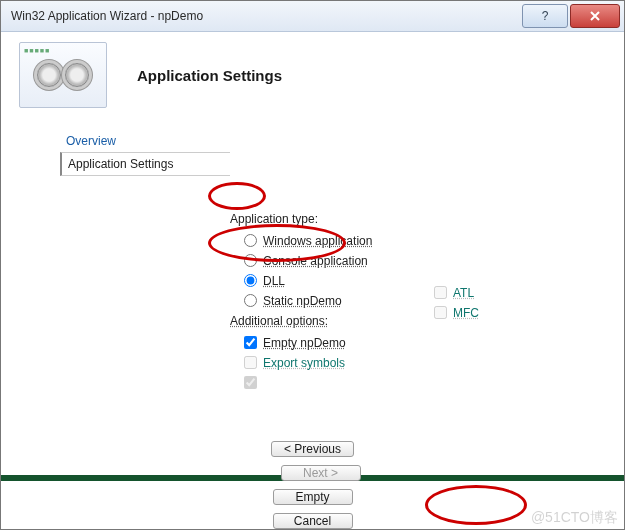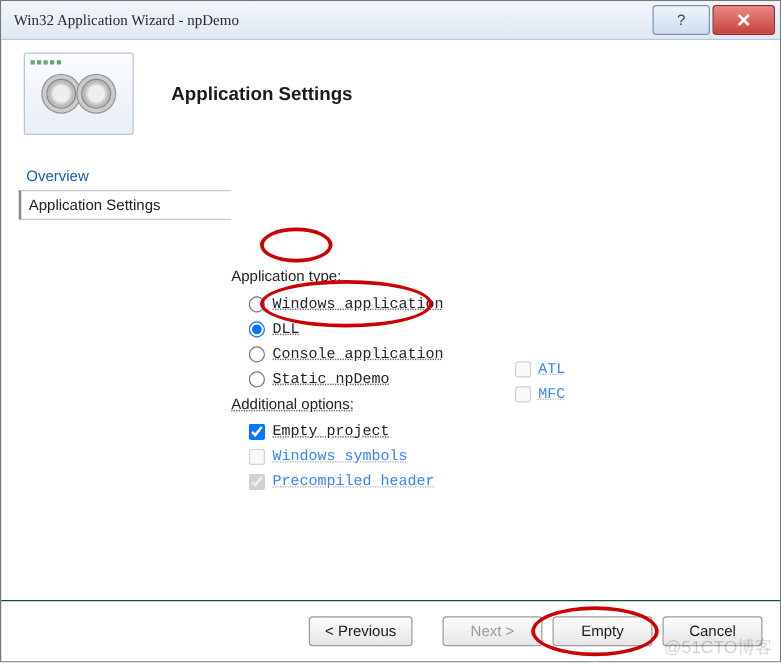--- a/index.html
+++ b/index.html
@@ -1,41 +1,41 @@
 <!DOCTYPE html>
 <html><head>
 <meta charset="utf-8">
 <style>
   html, body { margin: 0; padding: 0; font-family: "Segoe UI", Tahoma, sans-serif; font-size: 12px; background: #fff; }
   .window { width: 625px; height: 530px; box-sizing: border-box; border: 1px solid #777; background: #fff; display: flex; flex-direction: column; position: relative; }
   .titlebar { height: 30px; background: linear-gradient(#f2f6fb, #dfe8f4); display: flex; align-items: center; padding: 0 4px 0 10px; border-bottom: 1px solid #b9c7da; }
-  .titlebar-text { flex: 1; color: #2a2a2a; font-size: 12px; font-family: Liberation Serif, serif; }
+  .titlebar-text { flex: 1; color: #2a2a2a; font-size: 12px; }
   .titlebar-btns { display: flex; gap: 0; }
   .tbtn { width: 44px; height: 22px; display: flex; align-items: center; justify-content: center; border: 1px solid #7f93b0; border-radius: 3px; margin-left: 2px; background: linear-gradient(#eef4fb,#cdddf0); color:#345; }
   .tbtn.close { width: 48px; background: linear-gradient(#e98a84,#c8403a); border-color:#8e2b27; color:#fff; font-weight:bold; }
   .header-area { display:flex; align-items:center; padding:10px 18px 8px 18px; }
   .header-icon { width:86px; height:64px; border:1px solid #b9c4d6; border-radius:2px; background: linear-gradient(#fafcff,#e8eef7); display:flex; align-items:center; justify-content:center; position:relative; }
   .header-icon .toprow { position:absolute; top:4px; left:4px; font-size:7px; letter-spacing:1px; color:#6a7; }
   .gear { width:22px; height:22px; border-radius:50%; background: radial-gradient(circle,#eee 40%,#bbb 60%); border:1px solid #888; position:relative; margin:0 2px; box-shadow: 0 0 0 3px #ccc, 0 0 0 4px #999; }
   .header-title { font-size:15px; font-weight:bold; margin-left:30px; color:#1a1a1a; }
   .body { flex:1; display:flex; padding: 6px 14px 0 14px; }
-  .sidebar { width:170px; padding-top:8px; }
+  .sidebar { width:170px; padding-top:8px;margin-left:45px; }
   .nav-item { padding:4px 6px; color:#1a5ea7; cursor:pointer; }
   .nav-item.active { background:#fff; border-left:2px solid #888; border-top:1px solid #ccc; border-bottom:1px solid #ccc; color:#222; }
   .main { flex:1; display:flex; padding-top:8px;align-items:center; }
   .col { flex:1; }
   .group-label { color:#222; margin-bottom:6px; }
   .opt { display:flex; align-items:center; margin:2px 0 2px 14px; height:18px; }
   .opt input { margin:0 6px 0 0; }
   .opt label { color:#222; }
-  .opt label.dashed { text-decoration: underline dotted #666; font-family: Liberation Mono, monospace; }
-  .opt.disabled label { color:#3b82f6; }
+  .opt label.dashed { text-decoration: underline dotted #666; }
+  .opt.disabled label { color:#0f766e; }
   .opt.disabled label.dashed { text-decoration: underline dotted #bbb; }
   .addl-label { margin-top:4px; text-decoration: underline dotted #666; }
-  .footer { height:48px; border-top:1px solid #14532d; display:flex; align-items:center; justify-content:flex-end; padding:0 14px; gap:8px; }
+  .footer { height:48px; border-top:6px solid #14532d; display:flex; align-items:center; justify-content:flex-end; padding:0 14px; gap:8px;flex-direction:column; }
   .btn { min-width:80px; height:24px; background:linear-gradient(#fdfdfd,#e6e6e6); border:1px solid #9c9c9c; border-radius:3px; padding:0 12px; font-size:12px; color:#1a1a1a; cursor:pointer; }
   .btn:disabled { color:#9a9a9a; cursor:default;margin-left:16px; }
   .watermark { position:absolute; right:6px; bottom:2px; font-size:14px; color:rgba(0,0,0,0.18); }
   .ring { position:absolute; border:3px solid #c00; border-radius:50%; pointer-events:none; }
 </style>
 </head>
 <body>
 
 <div class="window">
 
@@ -67,44 +67,43 @@
     </div>
 
     <div class="main">
       <div class="col">
         <div class="group-label">Application type:</div>
         <div class="opt">
           <input type="radio" name="apptype" style="">
           <label class="dashed">Windows application</label>
         </div>
         <div class="opt">
+          <input type="radio" name="apptype" style="">
+          <label class="dashed">Console application</label>
+        </div>
+        <div class="opt">
           <input type="radio" name="apptype" checked="" style="">
           <label class="dashed">DLL</label>
-        </div>
-        <div class="opt">
-          <input type="radio" name="apptype" style="">
-          <label class="dashed">Console application</label>
         </div>
         <div class="opt">
           <input type="radio" name="apptype" style="">
           <label class="dashed">Static npDemo</label>
         </div>
 
         <div class="group-label addl-label">Additional options:</div>
         <div class="opt">
           <input type="checkbox" checked="" style="">
-          <label class="dashed">Empty project</label>
+          <label class="dashed">Empty npDemo</label>
         </div>
         <div class="opt disabled">
           <input type="checkbox" disabled="" style="">
-          <label class="dashed">Windows symbols</label>
+          <label class="dashed">Export symbols</label>
         </div>
         <div class="opt disabled">
           <input type="checkbox" checked="" disabled="" style="">
-          <label class="dashed">Precompiled header</label>
         </div>
       </div>
 
       <div class="col">
         <div class="opt disabled">
           <input type="checkbox" disabled="" style="">
           <label class="dashed">ATL</label>
         </div>
         <div class="opt disabled">
           <input type="checkbox" disabled="" style="">

